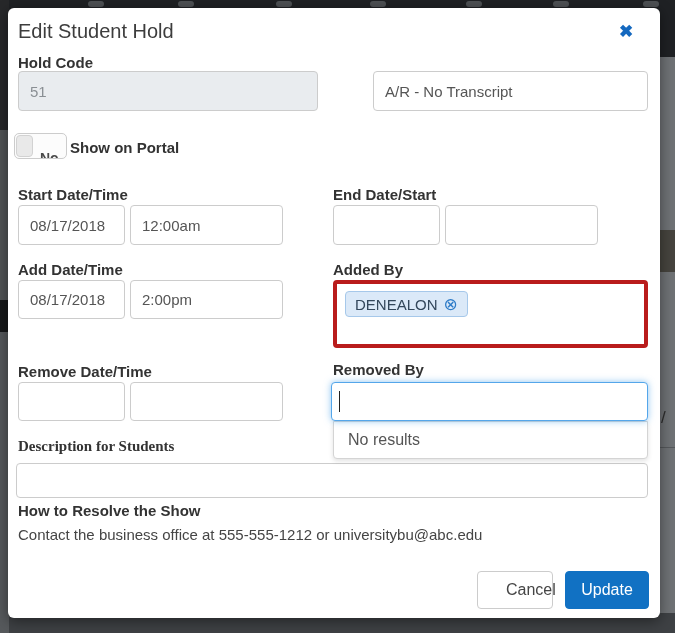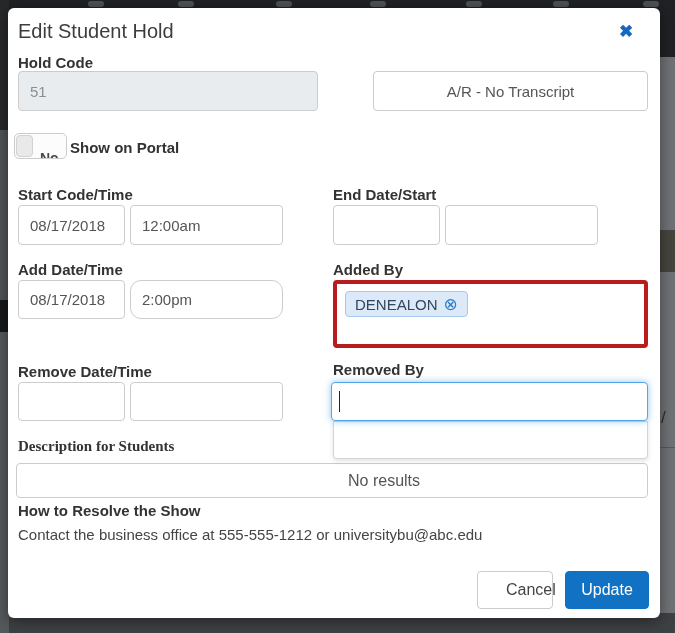--- a/index.html
+++ b/index.html
@@ -36,41 +36,41 @@
 
   .inp {
     background:#fff; border:1px solid #ccc; border-radius:4px;
     font-family:"Liberation Sans", sans-serif;
     font-size:15px; color:#555; padding:0 11px; outline:none;
   }
   .inp.disabled { background:#e9ecef; color:#8a8f94; }
 
   .lbl-holdcode { left:10px; top:46px; }
   .inp-code  { left:10px;  top:63px; width:300px; height:40px; }
-  .inp-name  { left:365px; top:63px; width:275px; height:40px;text-align:center; }
+  .inp-name  { left:365px; top:63px; width:275px; height:40px; }
 
   
   .toggle { left:6px; top:125px; width:53px; height:26px; border:1px solid #ccc;
             border-radius:5px; background:#fcfcfc; overflow:hidden; cursor:pointer; }
   .toggle .knob  { left:1px; top:1px; width:17px; height:22px; background:#e9e9e9;
                    border:1px solid #d2d2d2; border-radius:4px; }
   .toggle .state { left:25px; top:16px; font-size:14px; color:#4a4a4a; font-weight:bold; }
   .lbl-portal { left:62px; top:131px; }
 
   .lbl-start { left:10px;  top:178px; }
   .lbl-end   { left:325px; top:178px; }
   .inp-start-date { left:10px;  top:197px; width:107px; height:40px; }
   .inp-start-time { left:122px; top:197px; width:153px; height:40px; }
   .inp-end-date   { left:325px; top:197px; width:107px; height:40px; }
   .inp-end-time   { left:437px; top:197px; width:153px; height:40px; }
 
   .lbl-add     { left:10px;  top:253px; }
   .lbl-addedby { left:325px; top:253px; }
   .inp-add-date { left:10px;  top:272px; width:107px; height:39px; }
-  .inp-add-time { left:122px; top:272px; width:153px; height:39px;border-radius:11px; }
+  .inp-add-time { left:122px; top:272px; width:153px; height:39px; }
 
   .addedby-box { left:325px; top:272px; width:315px; height:68px;
                  border:4px solid #b91c1c; border-radius:4px; background:#fff; }
   .tag { left:8px; top:7px; height:26px; background:#dbe9f8; border:1px solid #a6c8ea;
          border-radius:4px; padding:0 9px; display:flex; align-items:center; gap:6px;
          position:absolute; }
   .tag-text { position:static; font-size:15px; color:#33475b; }
   .tag-x { position:static; color:#2e7cc8; font-size:17px; line-height:1; cursor:pointer; }
 
   .lbl-remove    { left:10px;  top:355px; }
@@ -79,21 +79,21 @@
   .inp-remove-time { left:122px; top:374px; width:153px; height:39px; }
 
   .inp-removedby { left:323px; top:374px; width:317px; height:39px;
                    border:1px solid #54a6ea; box-shadow:0 0 7px rgba(84,166,234,.65); z-index:5; }
   .caret { left:331px; top:383px; width:1px; height:21px; background:#222; z-index:6; }
 
   .dropdown { left:325px; top:413px; width:315px; height:38px; background:#fff;
               border:1px solid #d4d4d4; border-radius:0 0 4px 4px;
               box-shadow:0 2px 5px rgba(0,0,0,.12); z-index:4; }
   .dropdown-item { left:0; top:0; width:100%; height:100%; font-size:16px; color:#555;
-                   padding:16px 0 0 14px; cursor:pointer;margin-top:34px; }
+                   padding:9px 0 0 14px; cursor:pointer; }
 
   .lbl-desc { left:10px; top:430px;font-family:Liberation Serif, serif; }
   .inp-desc { left:8px; top:455px; width:632px; height:35px; }
 
   .lbl-resolve { left:10px; top:494px; }
   .resolve-text { left:10px; top:518px; font-size:15px; color:#454545; }
 
   .btn { height:38px; border-radius:4px; font-family:"Liberation Sans", sans-serif;
          font-size:16px; cursor:pointer; text-align:center; line-height:36px; }
   .btn-cancel { left:469px; top:563px; width:76px; background:#fff;
@@ -127,21 +127,21 @@
   <div class="lbl lbl-holdcode">Hold Code</div>
   <input class="inp inp-code disabled" disabled="" value="51" style="">
   <input class="inp inp-name" value="A/R - No Transcript" style="">
 
   <div class="toggle">
     <div class="knob"></div>
     <div class="state">No</div>
   </div>
   <div class="lbl lbl-portal">Show on Portal</div>
 
-  <div class="lbl lbl-start">Start Code/Time</div>
+  <div class="lbl lbl-start">Start Date/Time</div>
   <input class="inp inp-start-date" value="08/17/2018" style="">
   <input class="inp inp-start-time" value="12:00am" style="">
 
   <div class="lbl lbl-end">End Date/Start</div>
   <input class="inp inp-end-date" value="" style="">
   <input class="inp inp-end-time" value="" style="">
 
   <div class="lbl lbl-add">Add Date/Time</div>
   <input class="inp inp-add-date" value="08/17/2018" style="">
   <input class="inp inp-add-time" value="2:00pm" style="">

